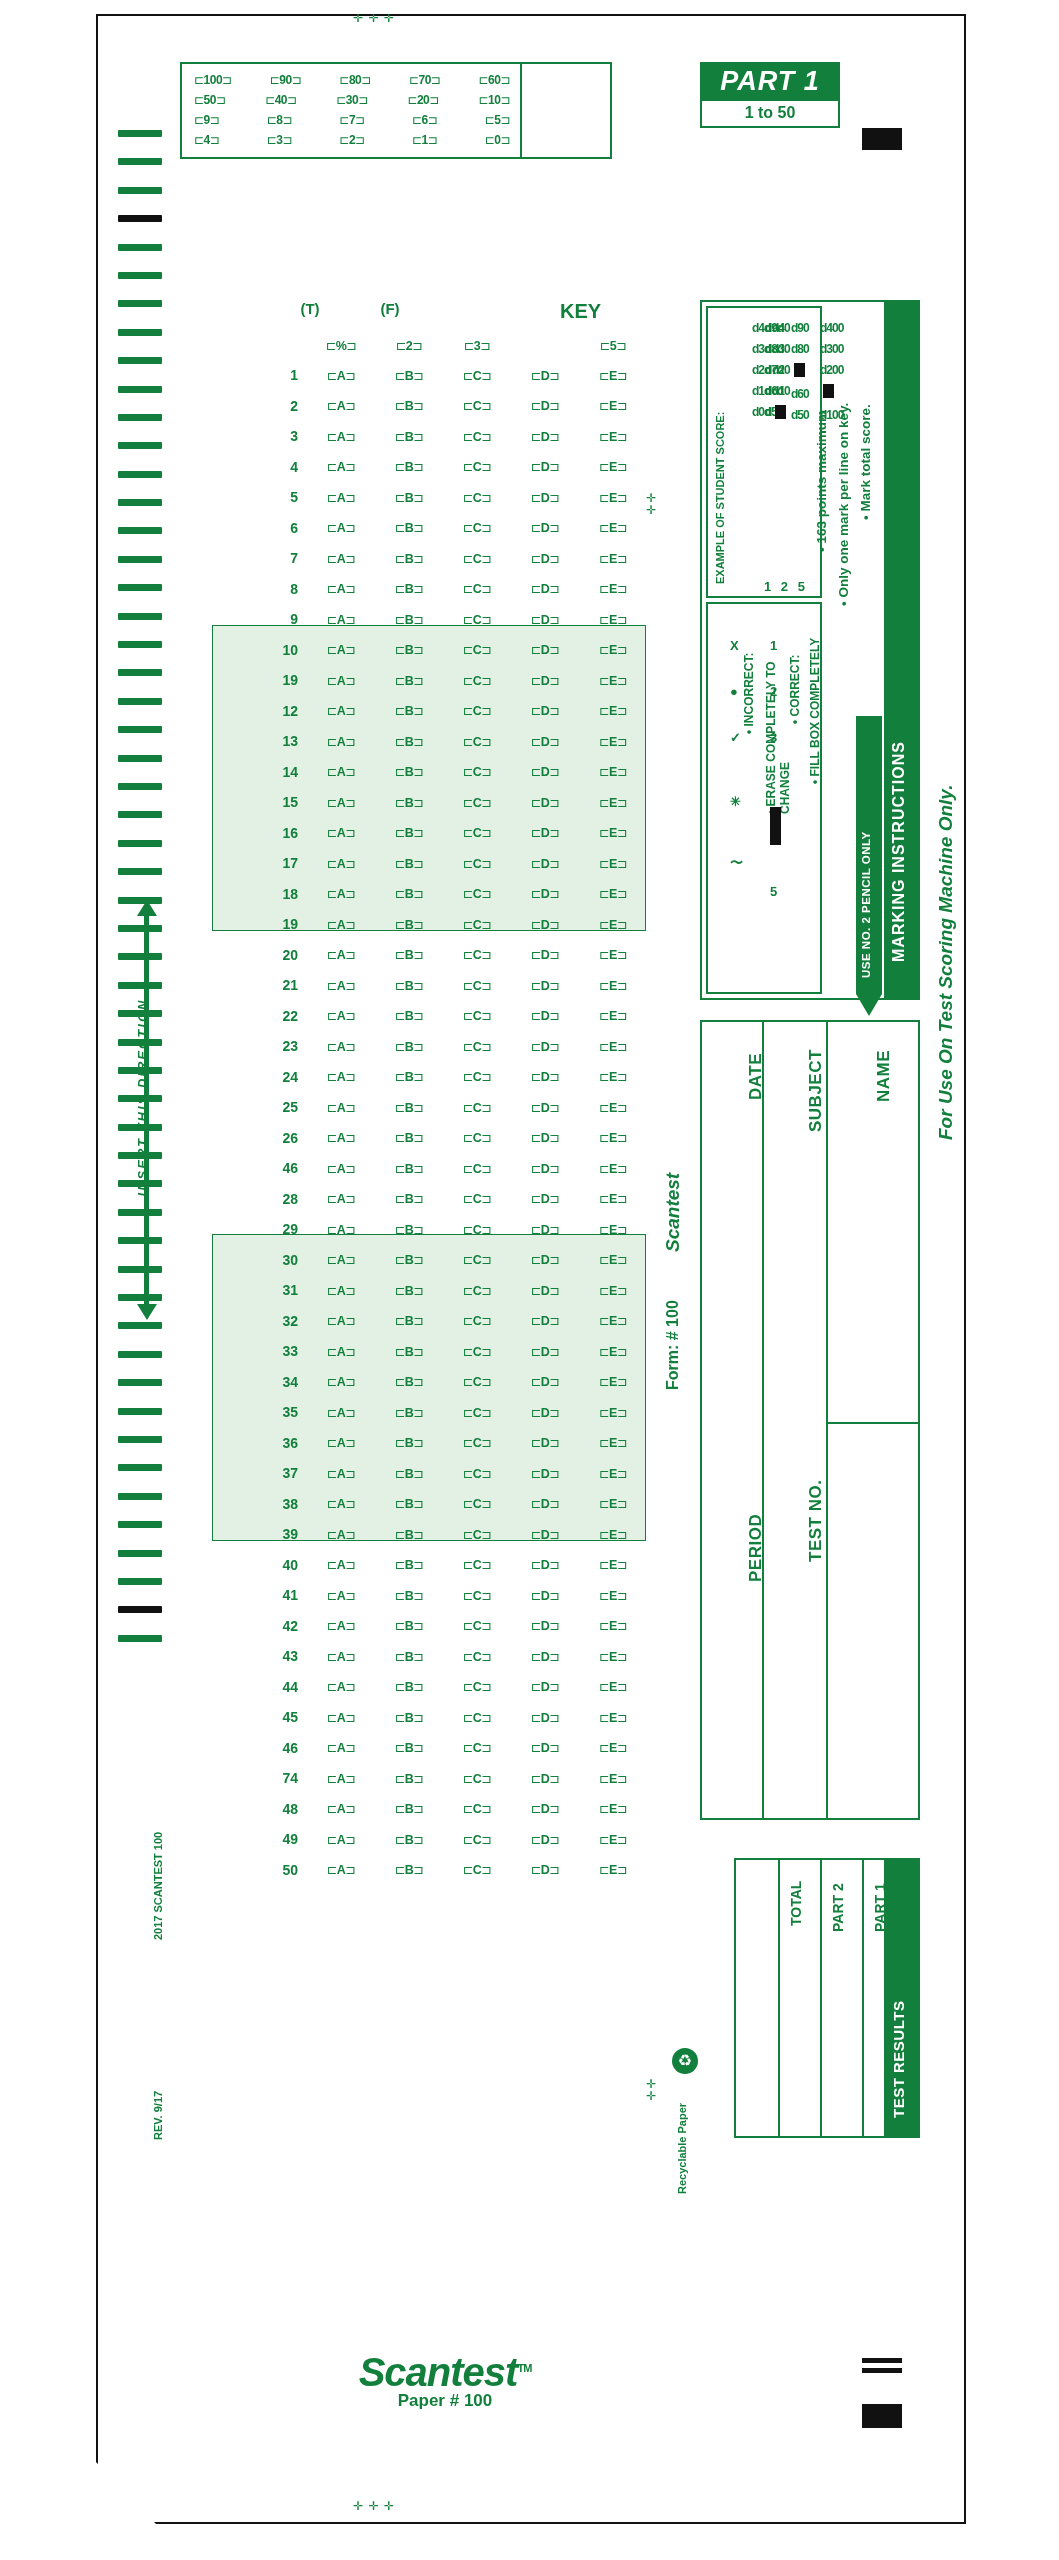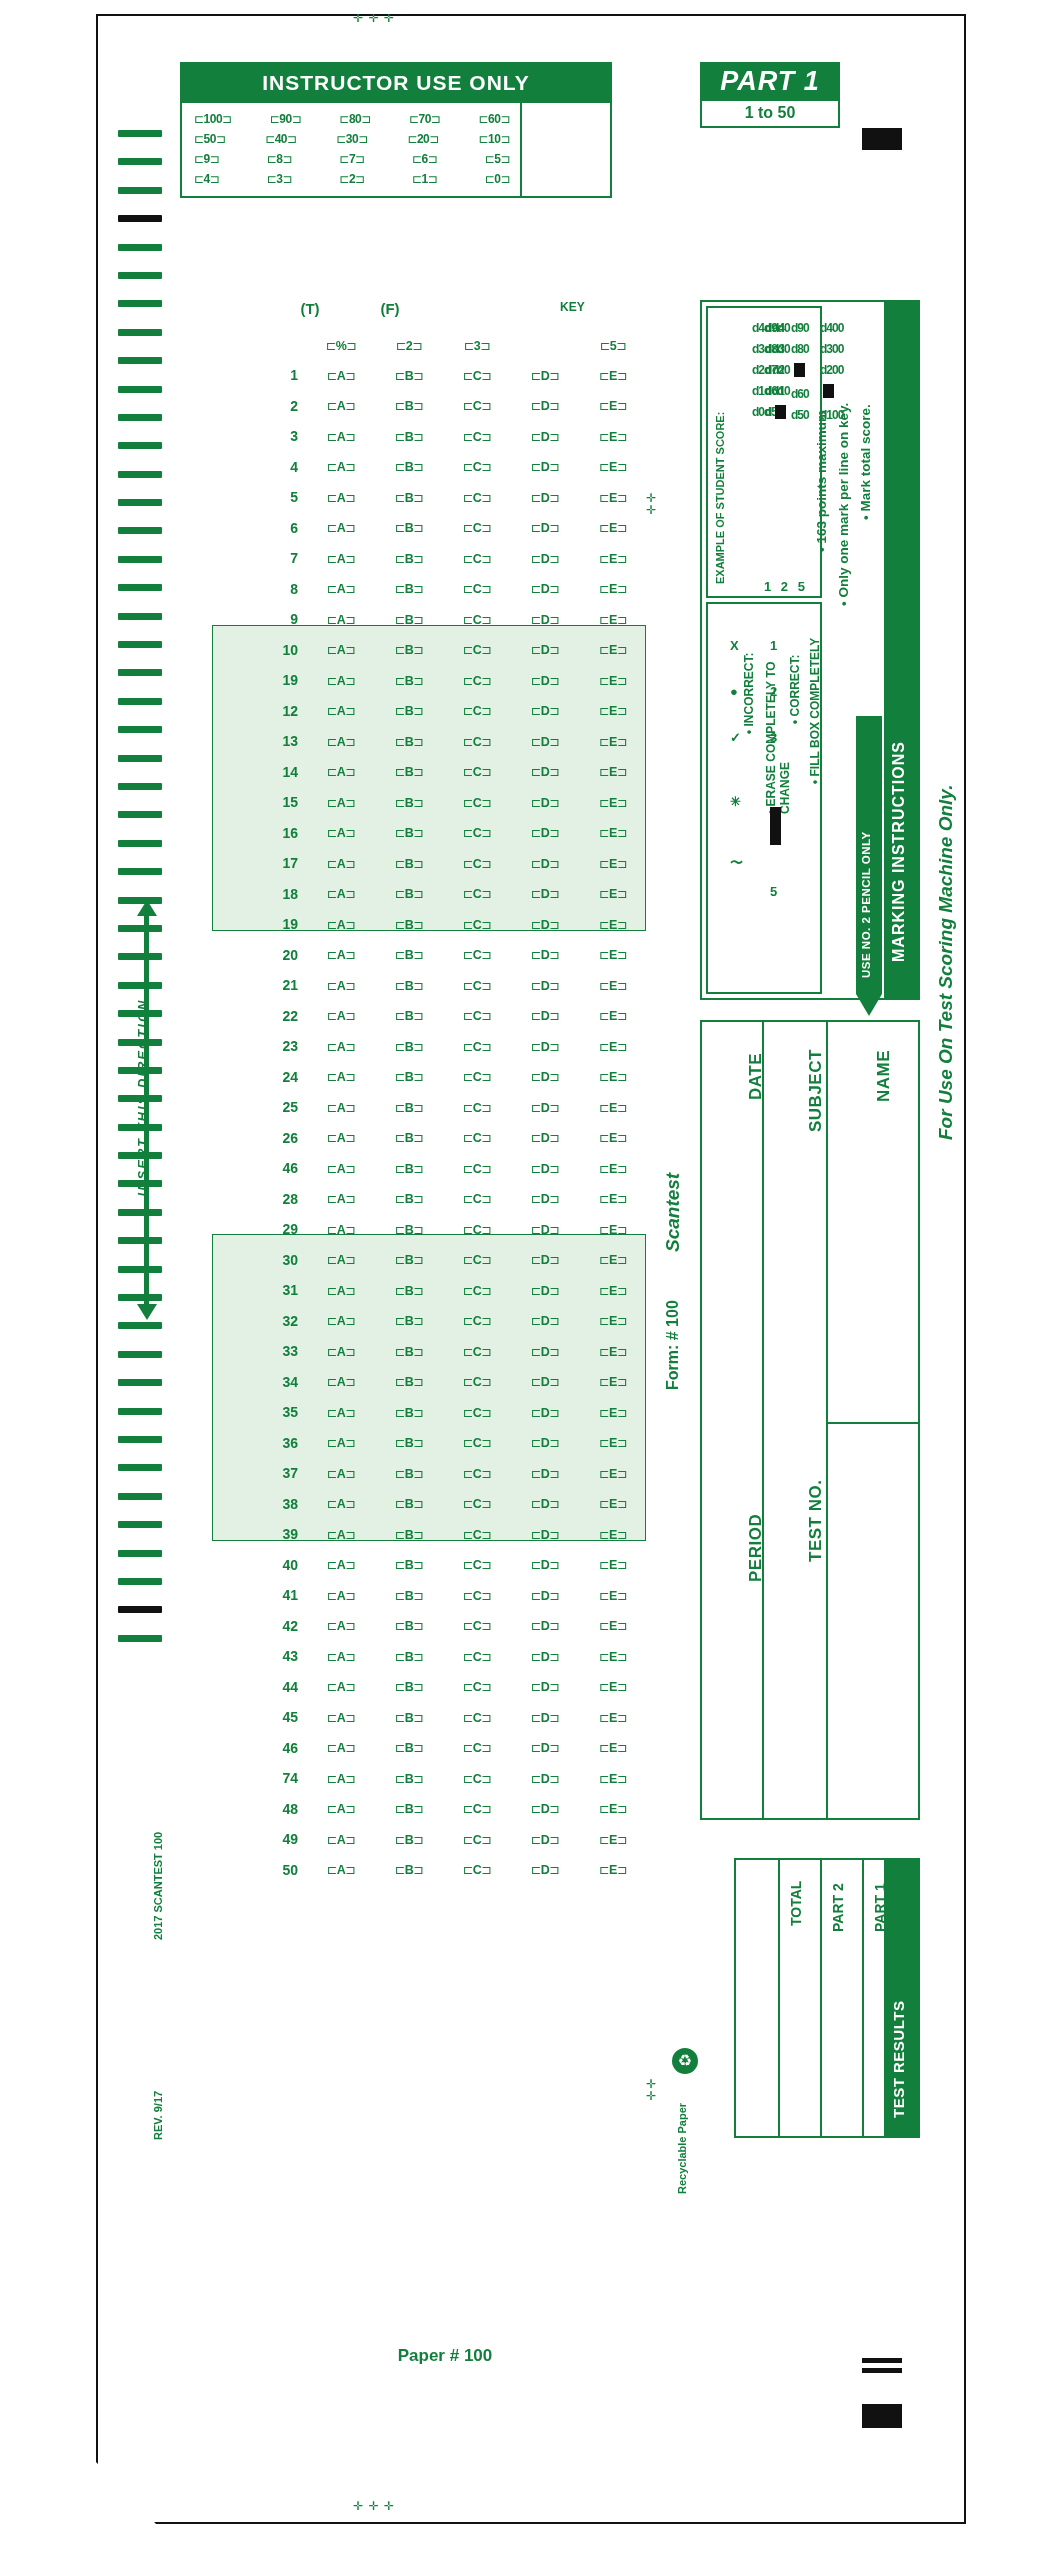--- a/index.html
+++ b/index.html
@@ -149,21 +149,21 @@
     width: 370px;
     display: flex;
     font-size: 15px;
     font-weight: bold;
   }
   .tf-header span { width: 80px; text-align: center; }
   .key-label {
     position: absolute;
     left: 560px;
     top: 300px;
-    font-size: 12px;
+    font-size: 20px;
     font-weight: bold;
   }
 
   
   .answers {
     position: absolute;
     left: 262px;
     top: 330px;
     width: 400px;
   }
@@ -599,21 +599,20 @@
     <div class="tmark"></div>
     <div class="tmark"></div>
     <div class="tmark"></div>
     <div class="tmark"></div>
     <div class="tmark"></div>
     <div class="tmark black"></div>
     <div class="tmark"></div>
   </div>
 
 <div class="instructor-box">
-  <div class="instructor-title">INSTRUCTOR  USE  ONLY</div>
   <div class="instr-grid" id="instr-grid">
       <div class="instr-row">
         <span class="bub"><span class="br">⊏</span>100<span class="br">⊐</span></span>
         <span class="bub"><span class="br">⊏</span>90<span class="br">⊐</span></span>
         <span class="bub"><span class="br">⊏</span>80<span class="br">⊐</span></span>
         <span class="bub"><span class="br">⊏</span>70<span class="br">⊐</span></span>
         <span class="bub"><span class="br">⊏</span>60<span class="br">⊐</span></span>
       </div>
       <div class="instr-row">
         <span class="bub"><span class="br">⊏</span>50<span class="br">⊐</span></span>
@@ -1193,14 +1192,17 @@
   <span class="lbl" style="left:94px; top:72px;">PART 2</span>
   <span class="lbl" style="left:52px; top:66px;">TOTAL</span>
 </div>
 
 <div class="recycle">
   <div class="sym">♻</div>
   <span class="v">Recyclable Paper</span>
 </div>
 
 <div class="logo">
+  <div class="wordmark">
+    <span>Scantest</span><span class="tm">TM</span>
+  </div>
   <div class="sub">Paper # 100</div>
 </div>
 
 </body></html>

